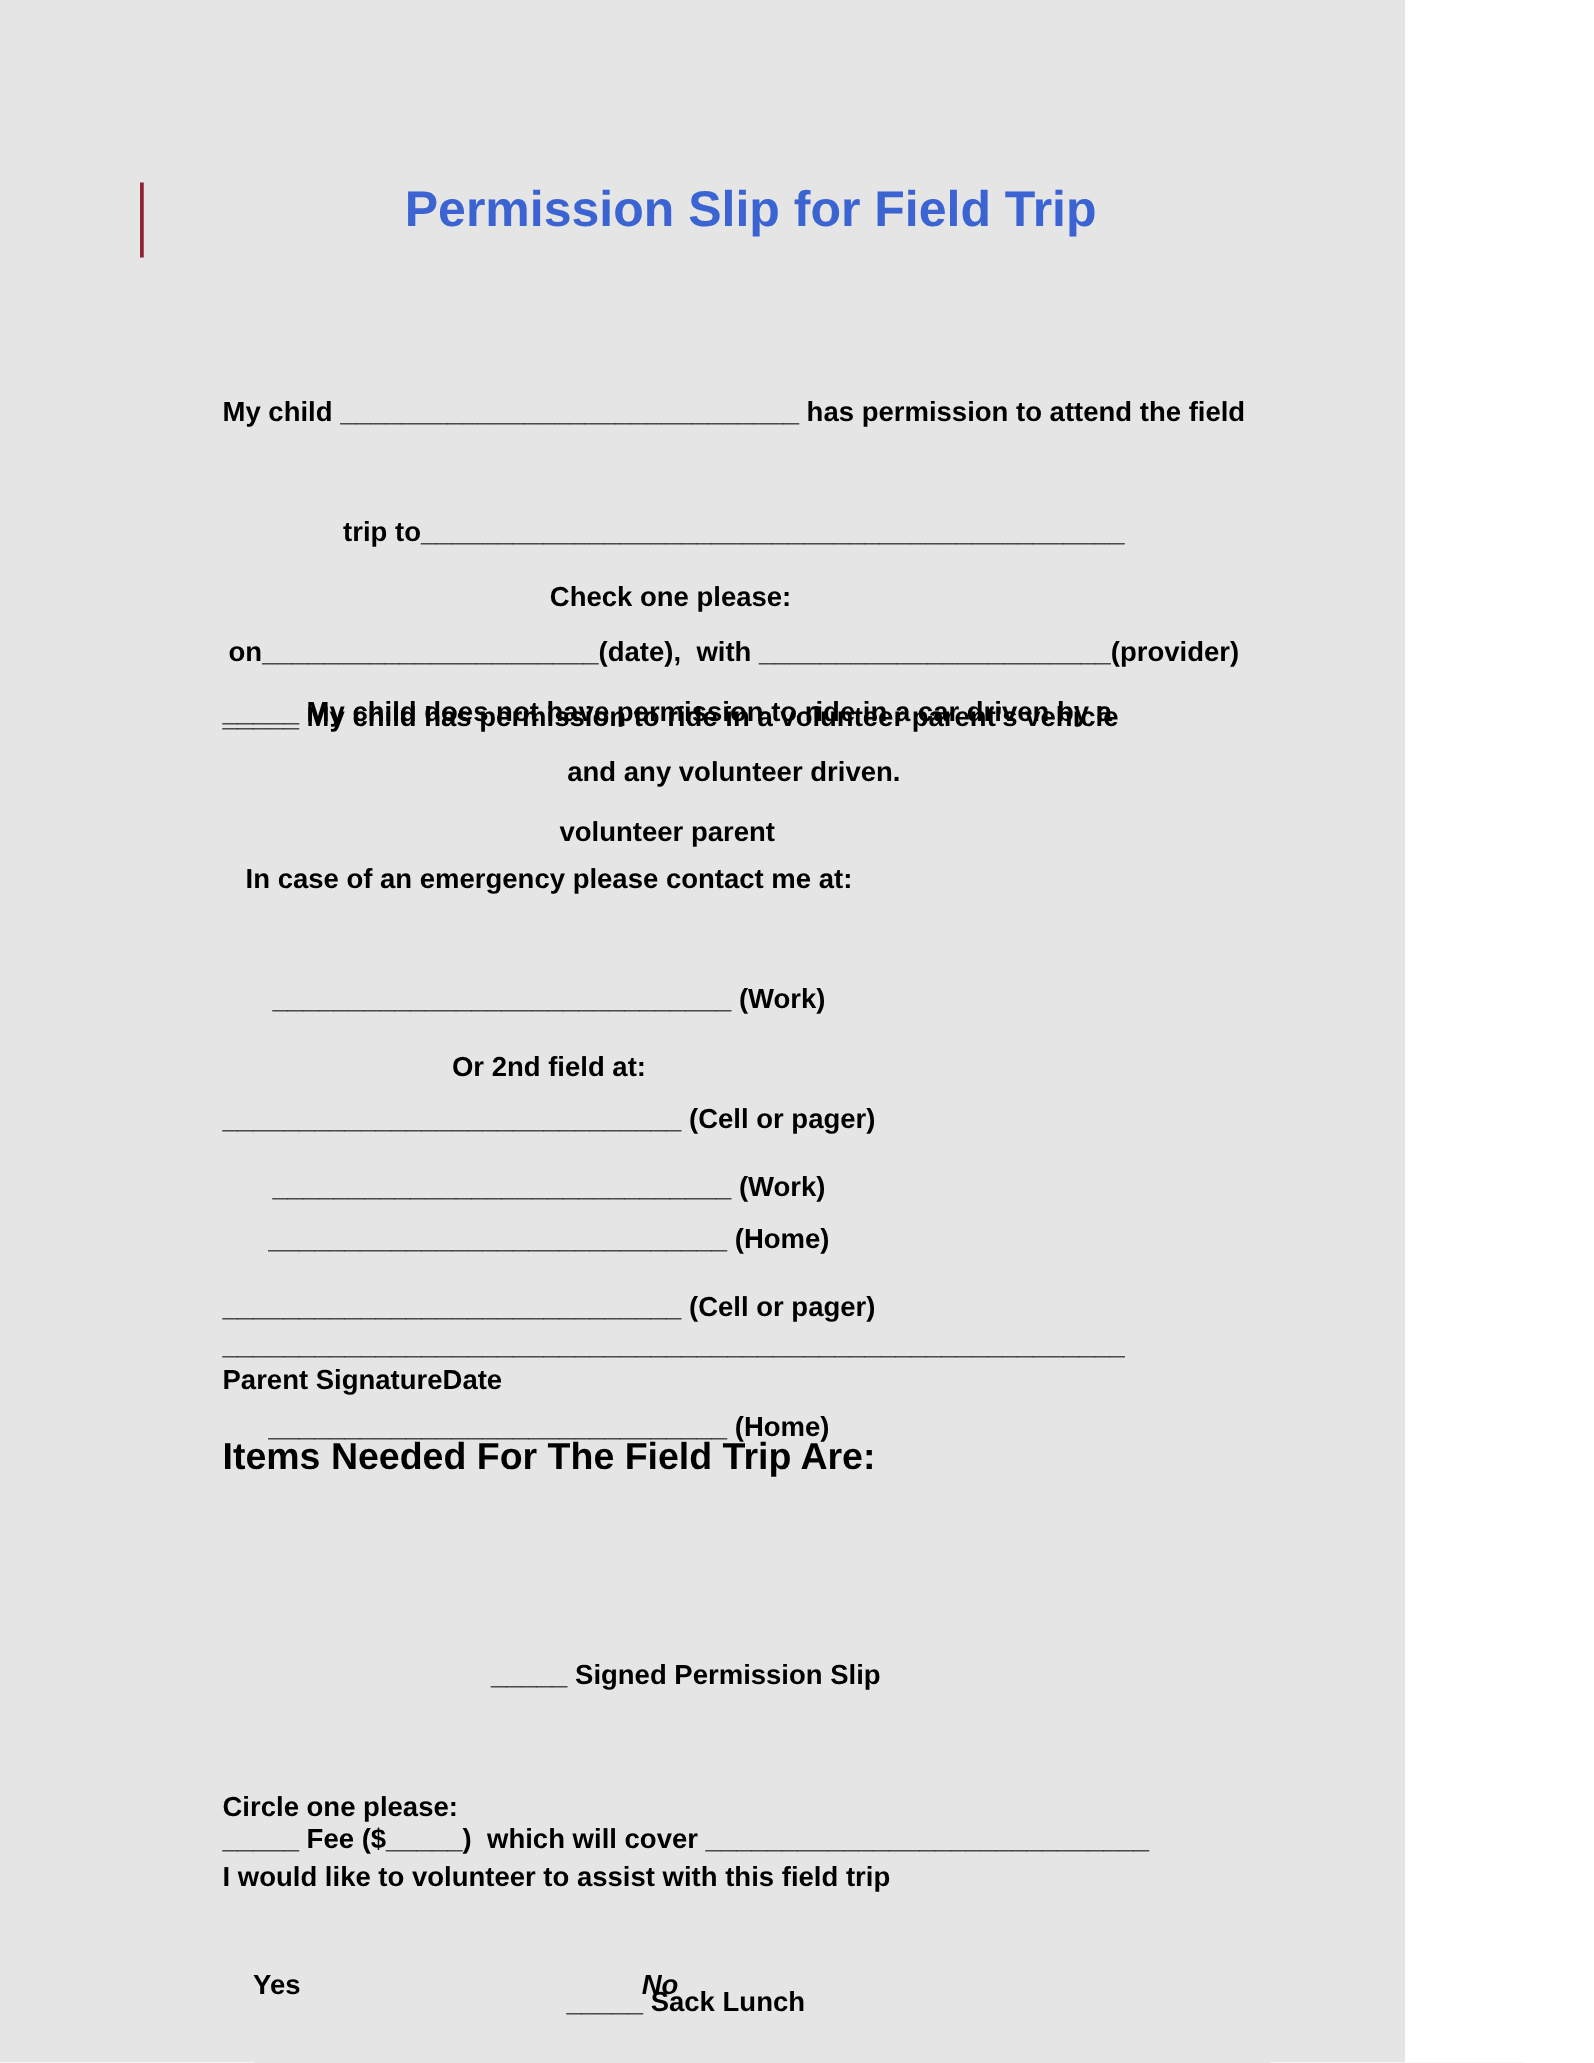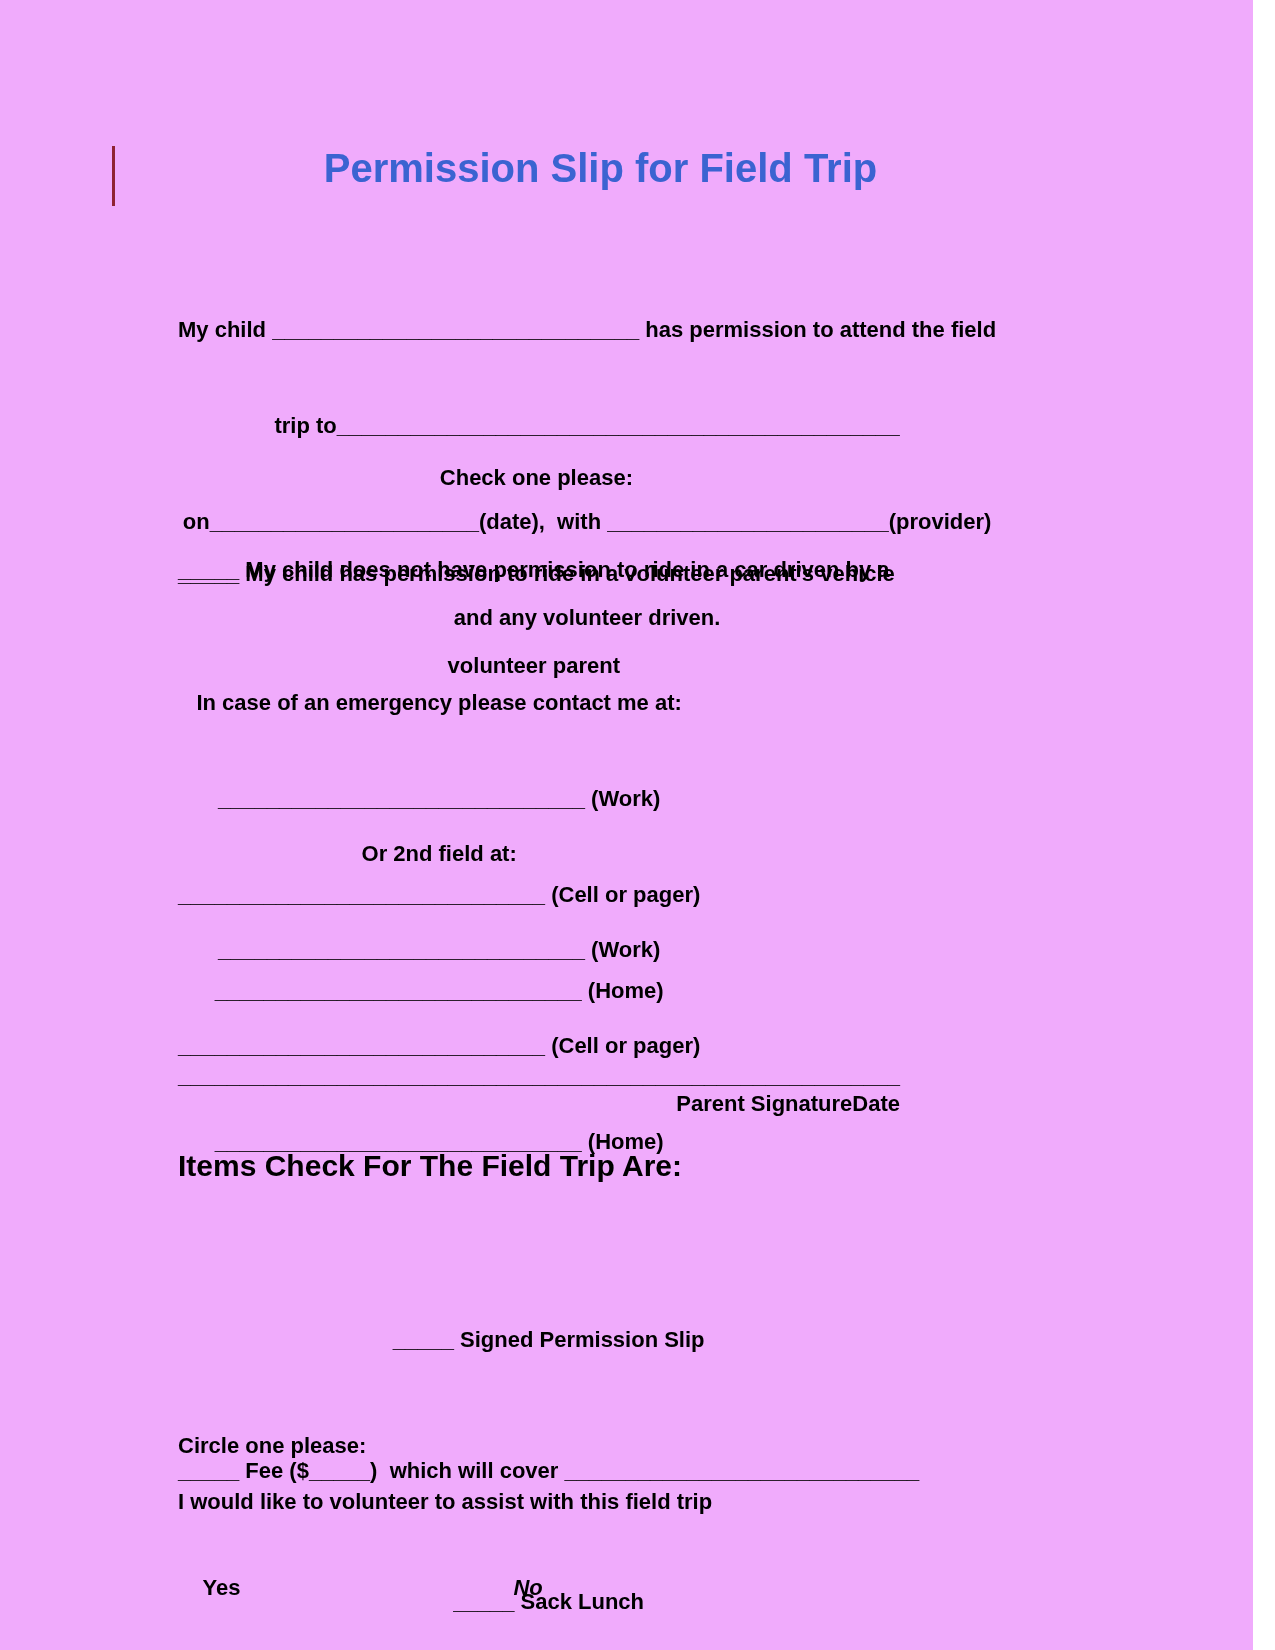--- a/index.html
+++ b/index.html
@@ -1,25 +1,24 @@
 <!DOCTYPE html>
 <html><head>
 <meta charset="utf-8">
 <style>
   html, body { margin:0; padding:0; background:#ffffff; }
   .page {
     position:relative;
-    width:1237px;
+    width:1124px;
     height:1650px;
-    background:#f0abfc;
+    background:#e5e5e5;
     font-family:"Liberation Sans","DejaVu Sans",sans-serif;
     font-weight:bold;
     color:#000000;
     overflow:hidden;
-    padding-left:16px;
   }
   .margin-bar {
     position:absolute;
     left:112px; top:146px;
     width:3px; height:60px;
     background:#8F2232;
   }
   .title {
     position:absolute;
     top:145px; left:178px;
@@ -33,21 +32,21 @@
   }
   .sec {
     position:absolute;
     left:178px;
     font-size:22px;
     line-height:32px;
     white-space:pre-wrap;
   }
   .line { min-height:32px;text-align:center; }
   .items-heading { font-size:30px; line-height:40px; }
-  .sig-labels { display:flex; justify-content:flex-end; width:722px; }
+  .sig-labels { display:flex; justify-content:flex-start; width:722px; }
   .items-list .line { line-height:31px; min-height:31px;margin-top:36px; }
   .yes-no .no-opt { margin-left:273px;font-style:italic; }
   .blank { letter-spacing:0; }
 </style>
 </head>
 <body>
 
 <div class="page">
 
   <div class="margin-bar" style="background: rgb(143, 34, 50);"></div>
@@ -84,21 +83,21 @@
     <div class="line"><span class="blank">______________________________</span><span> (Home)</span></div>
   </div>
 
 
   <div class="sec" style="top:1060px"><span class="blank">___________________________________________________________</span></div>
   <div class="sec sig-labels" style="top:1088px">
     <span>Parent Signature</span>
     <span>Date</span>
   </div>
 
-  <div class="sec items-heading" style="top:1146px">Items Check For The Field Trip Are:</div>
+  <div class="sec items-heading" style="top:1146px">Items Needed For The Field Trip Are:</div>
 
   <div class="sec items-list" style="top:1224px">
     <div class="line"><span class="blank">_____</span><span> Signed Permission Slip</span></div>
     <div class="line"><span class="blank">_____</span><span> Fee ($</span><span class="blank">_____</span><span>)  which will cover </span><span class="blank">_____________________________</span></div>
     <div class="line"><span class="blank">_____</span><span> Sack Lunch</span></div>
     <div class="line"><span class="blank">_____</span><span> Extra Clothes</span></div>
     
     
   </div>
 

